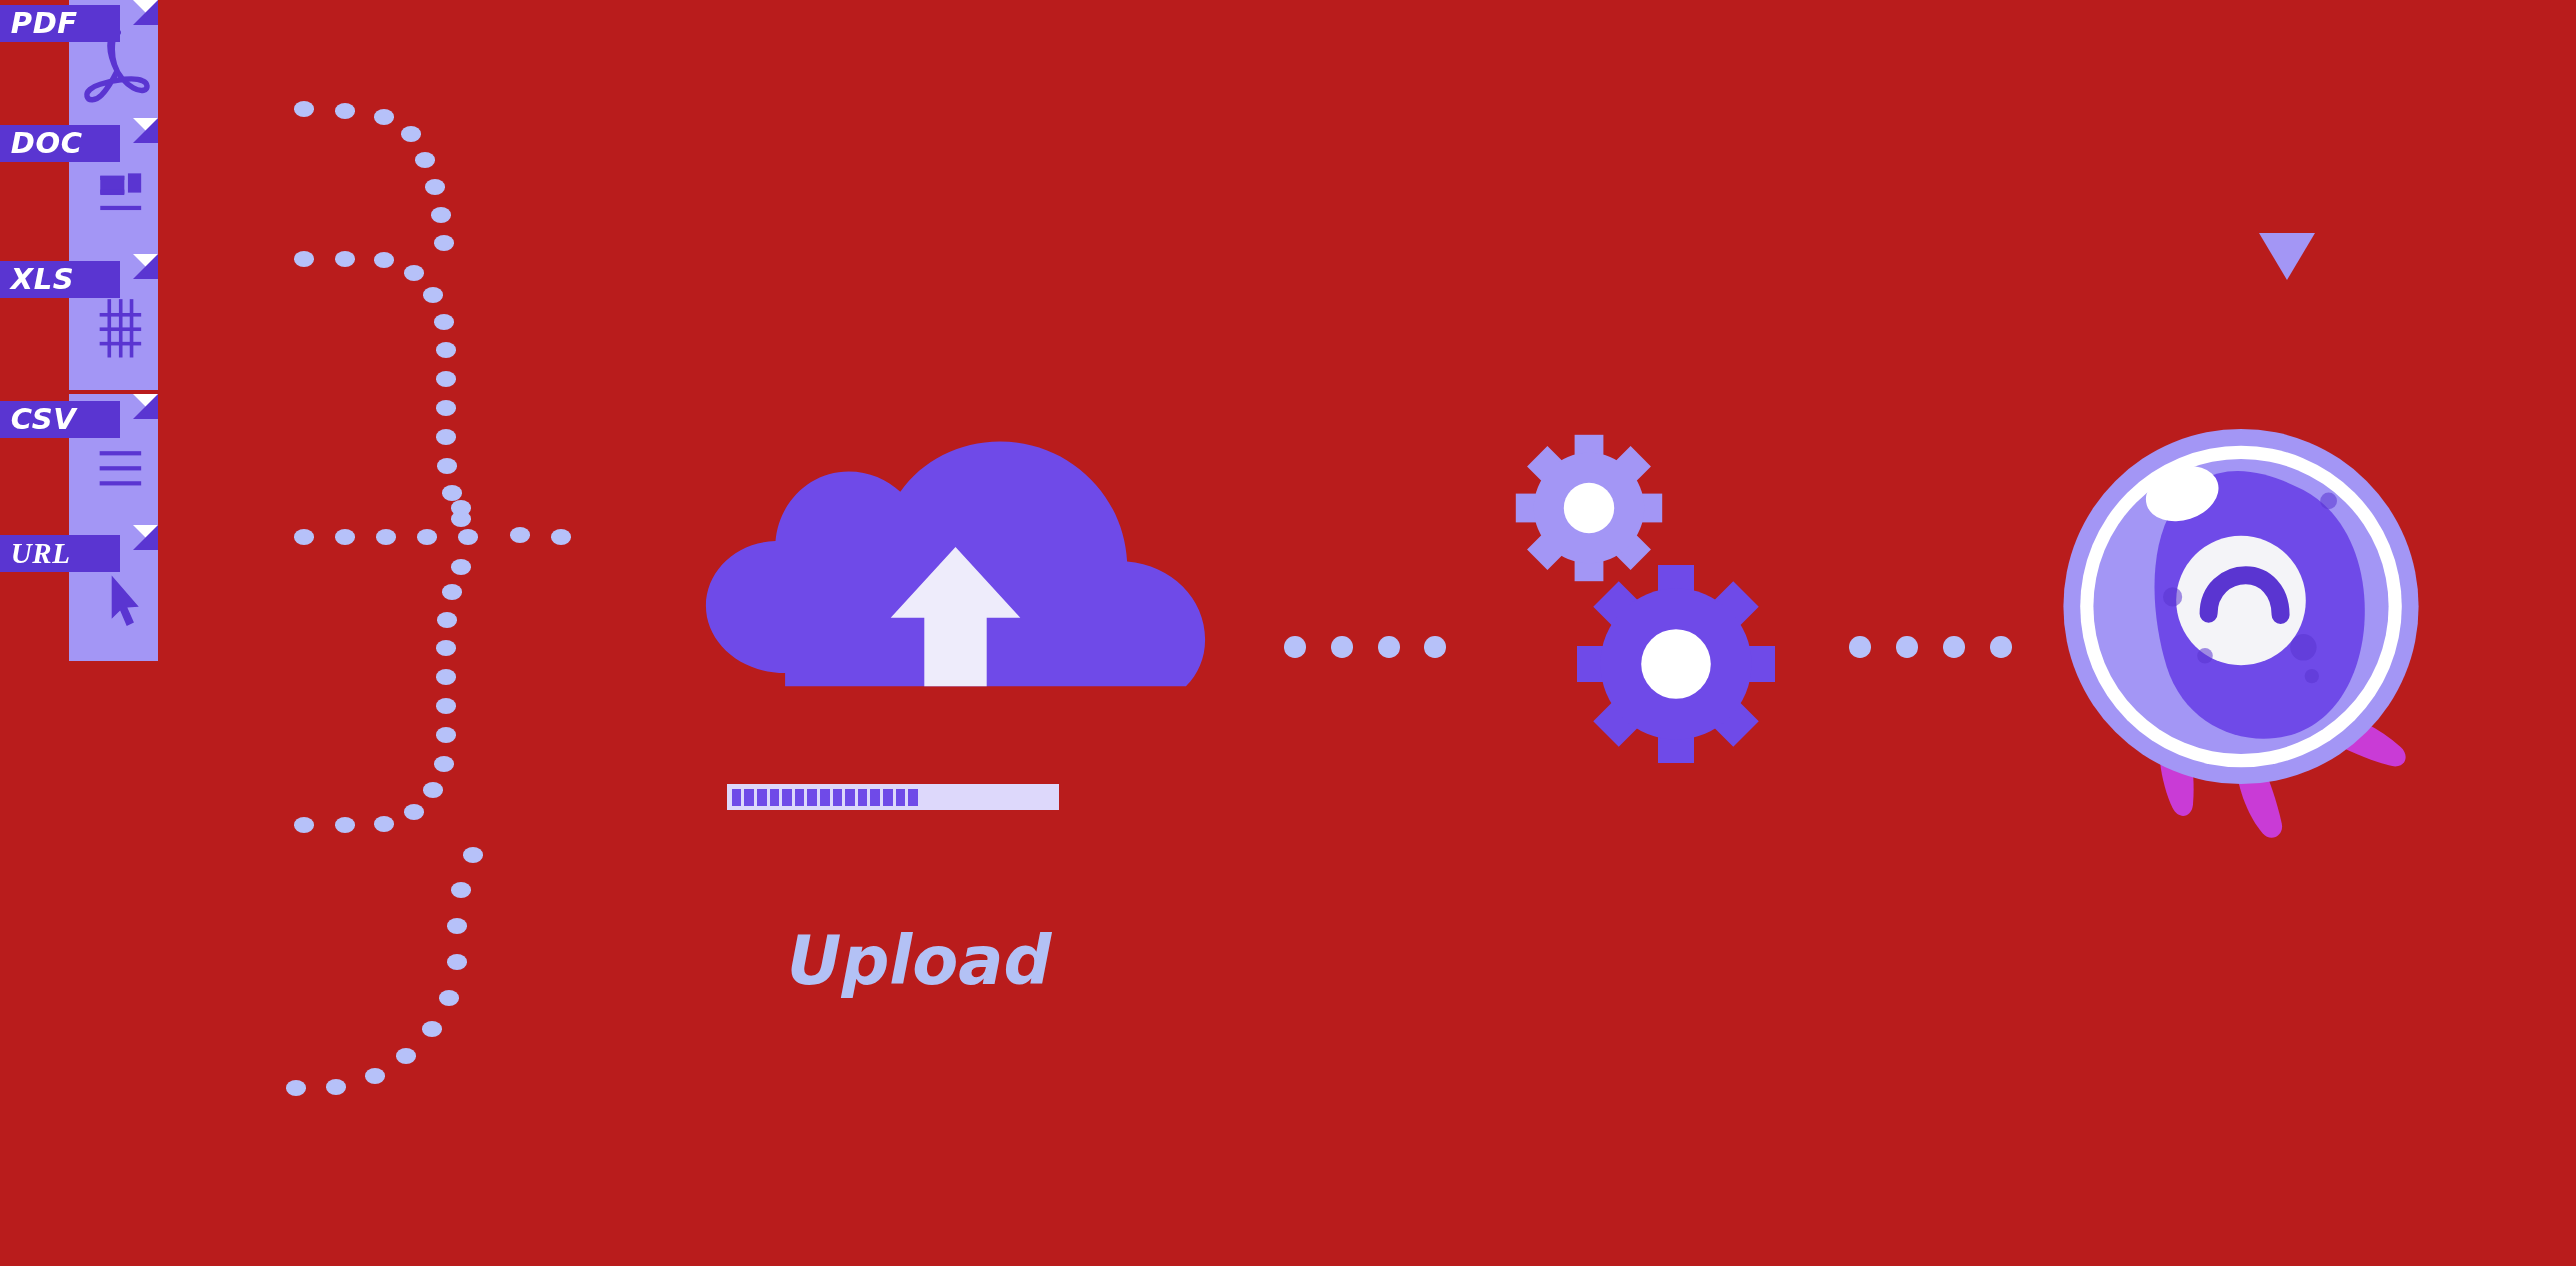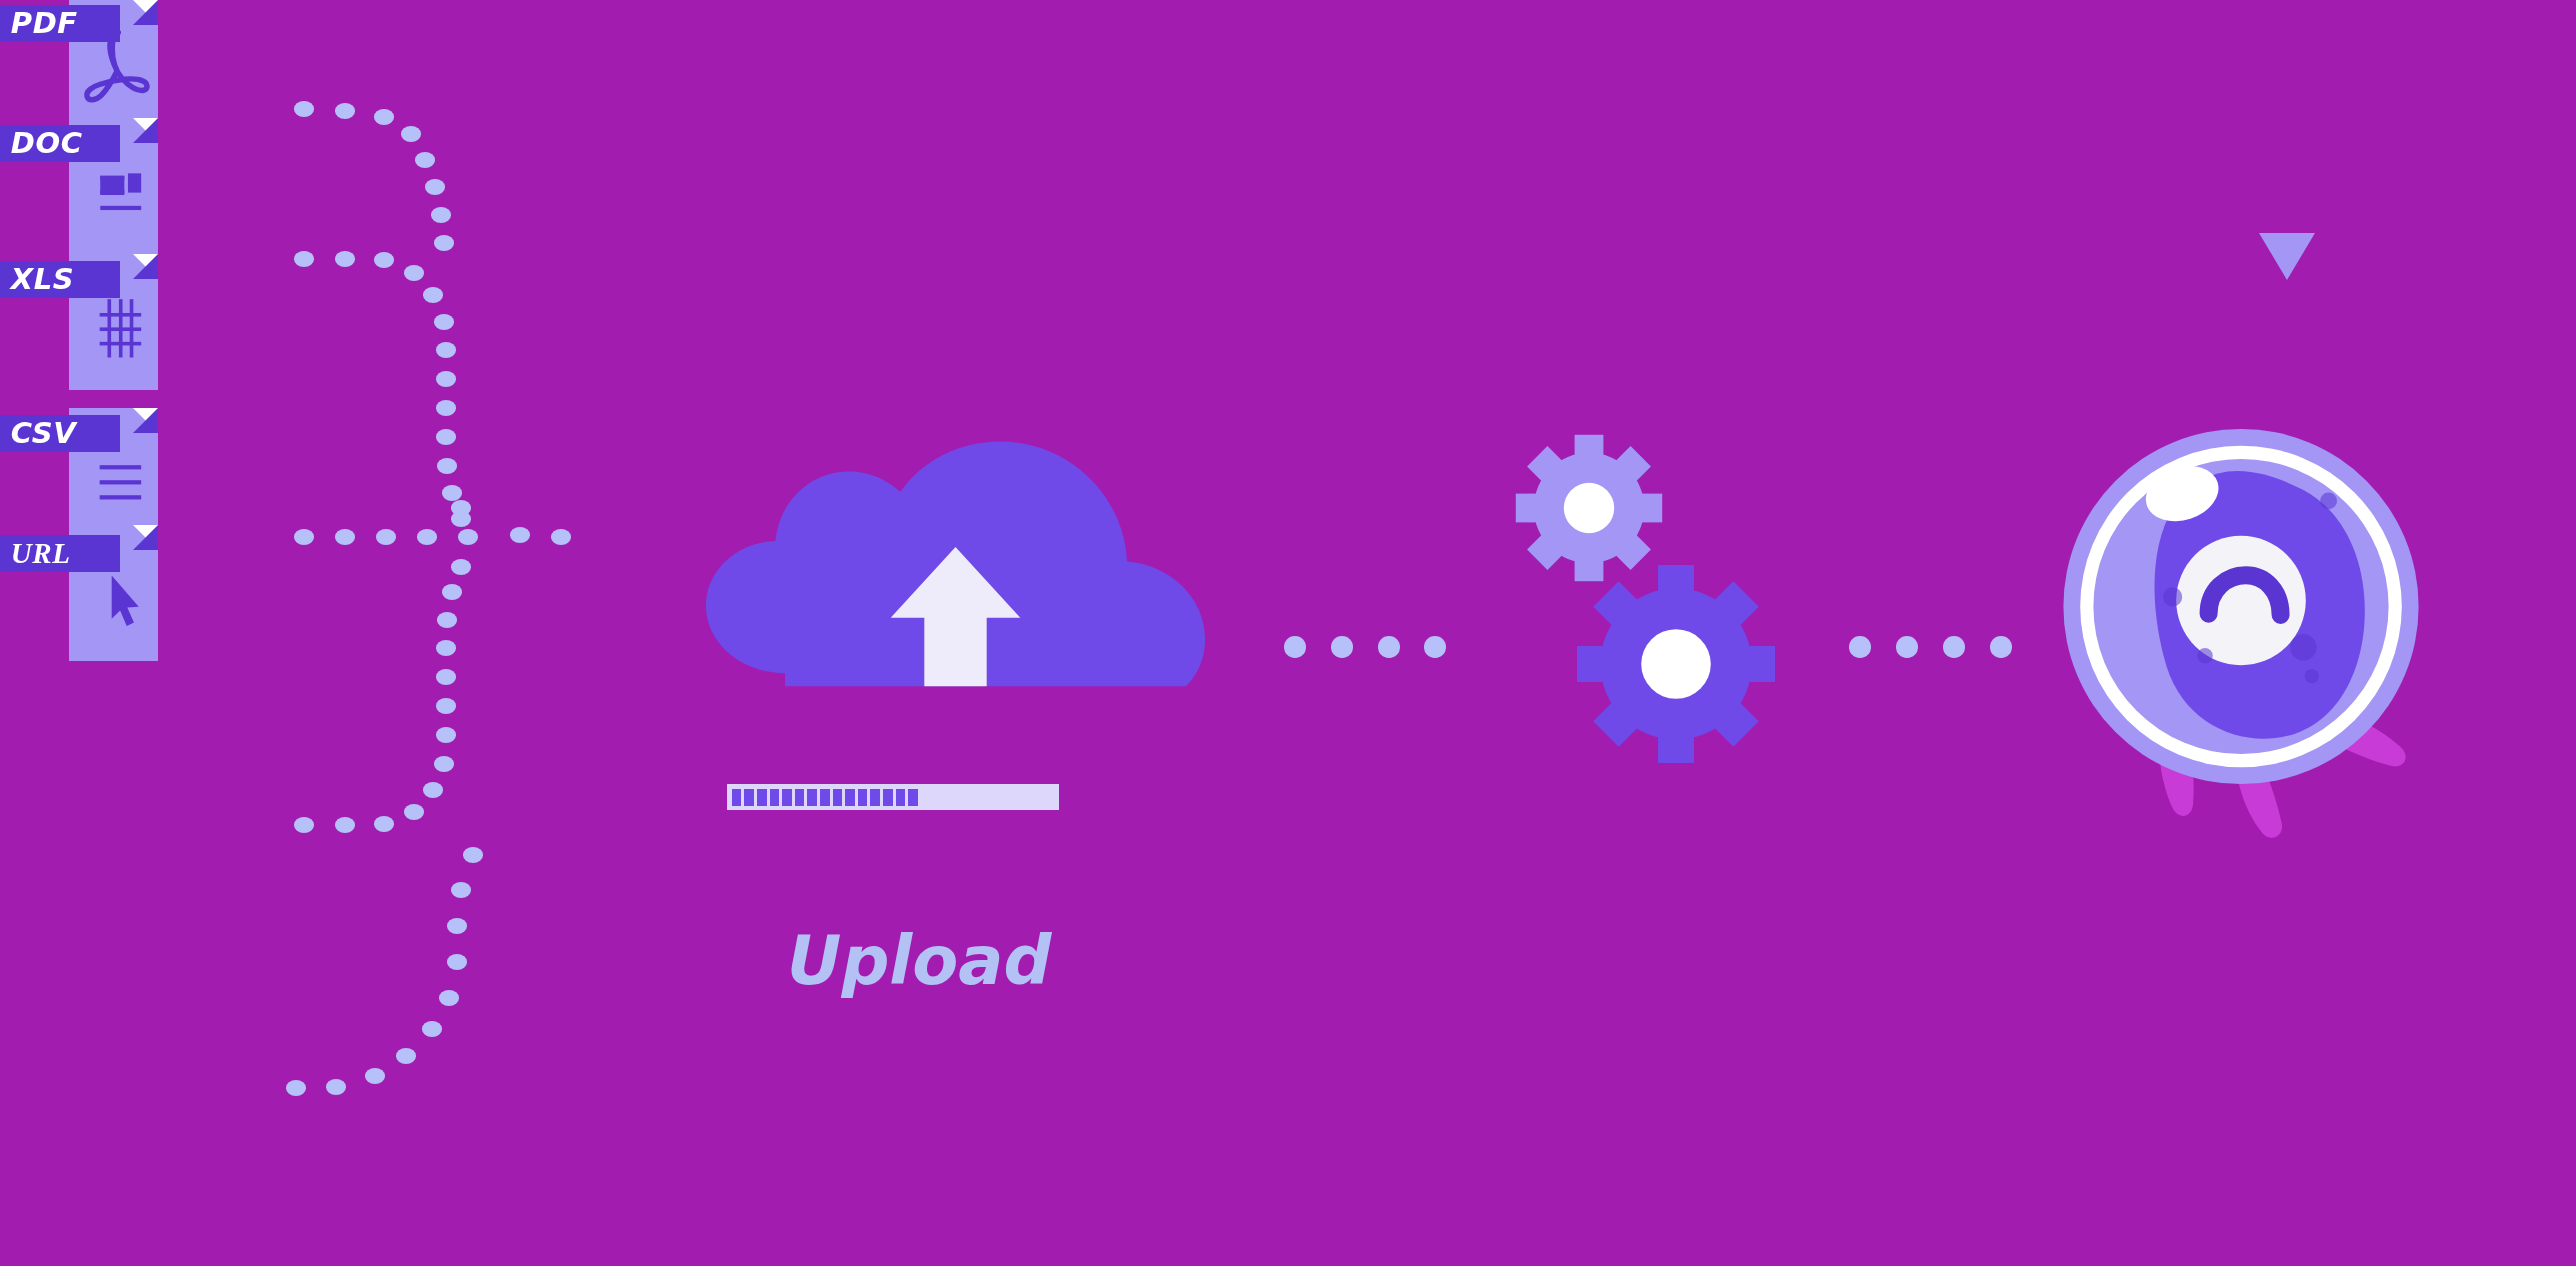--- a/index.html
+++ b/index.html
@@ -8,21 +8,21 @@
     padding: 0;
     background: #ffffff;
   }
   body {
     font-family: "DejaVu Sans", "Liberation Sans", sans-serif;
   }
   #stage {
     position: relative;
     width: 2576px;
     height: 1267px;
-    background: #a21caf;
+    background: #b91c1c;
     overflow: hidden;
   }
 
   
   .file-col {
     position: absolute;
     left: 0;
     top: 0;
     width: 252px;
     height: 1267px;
@@ -195,21 +195,21 @@
             <rect x="51" y="146" width="69" height="6"></rect>
             <rect x="64" y="75" width="6" height="97"></rect>
             <rect x="83" y="75" width="6" height="97"></rect>
             <rect x="101" y="75" width="6" height="97"></rect>
           </g>
         </svg>
       </div>
       <div class="file-badge" style="top:7.2px;">XLS</div>
     </div>
 
-    <div class="file-card" style="top:408px;height:136px;">
+    <div class="file-card" style="top:394px;height:136px;">
       <div class="file-body">
         <div class="file-fold-cut"></div>
         <div class="file-fold-tri"></div>
         <svg class="file-art" viewBox="0 0 148 226">
           <g fill="#5a35d1">
             <rect x="51" y="95" width="69" height="7"></rect>
             <rect x="51" y="120" width="69" height="7"></rect>
             <rect x="51" y="145" width="69" height="7"></rect>
           </g>
         </svg>

